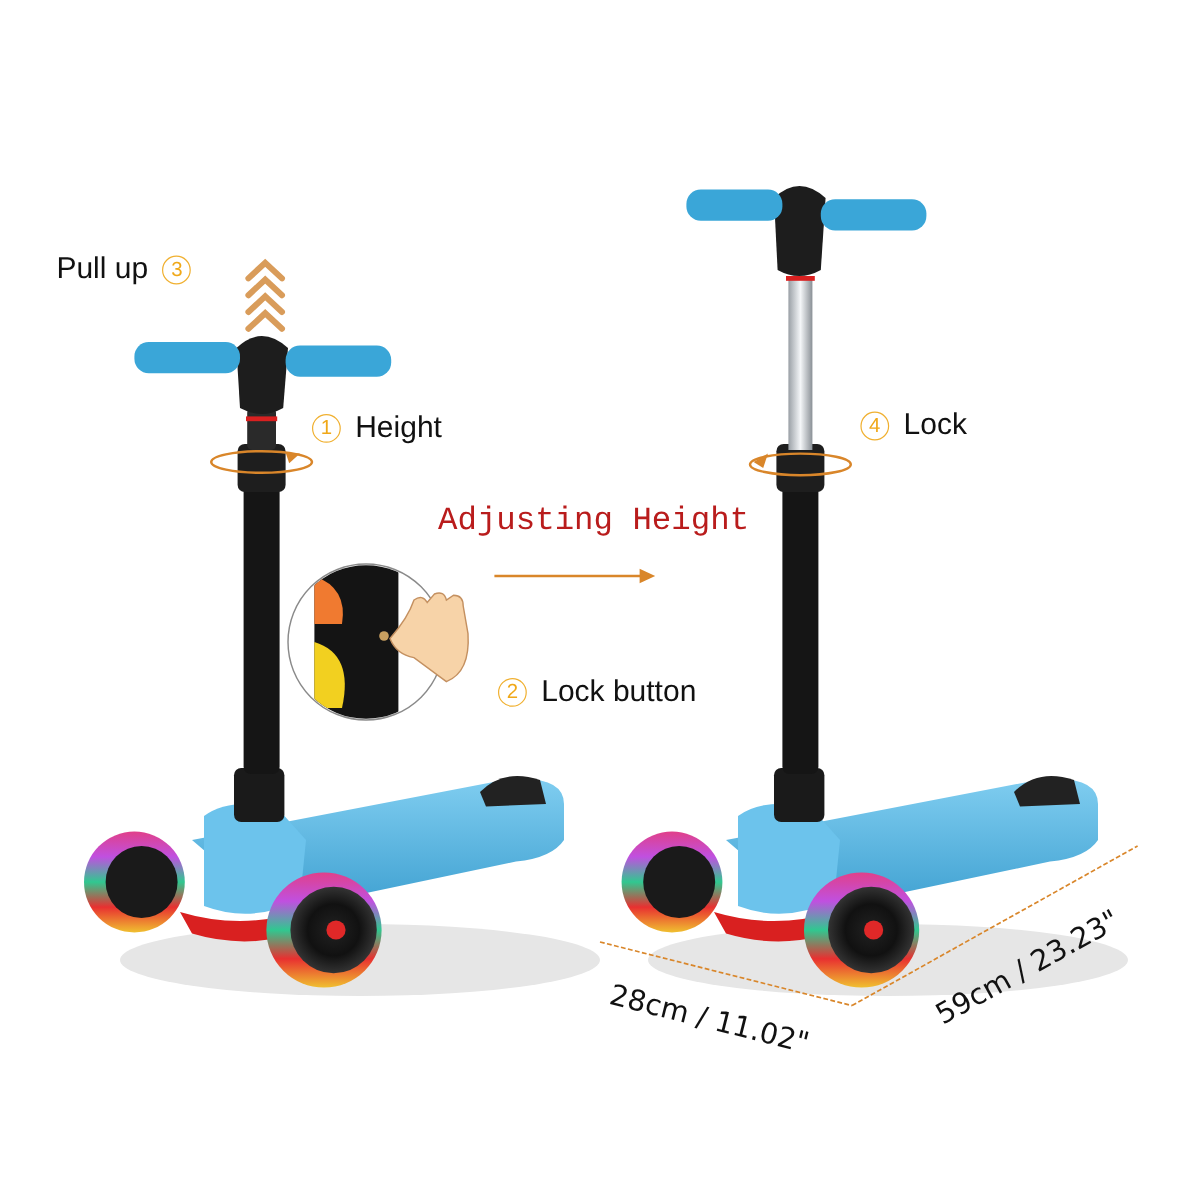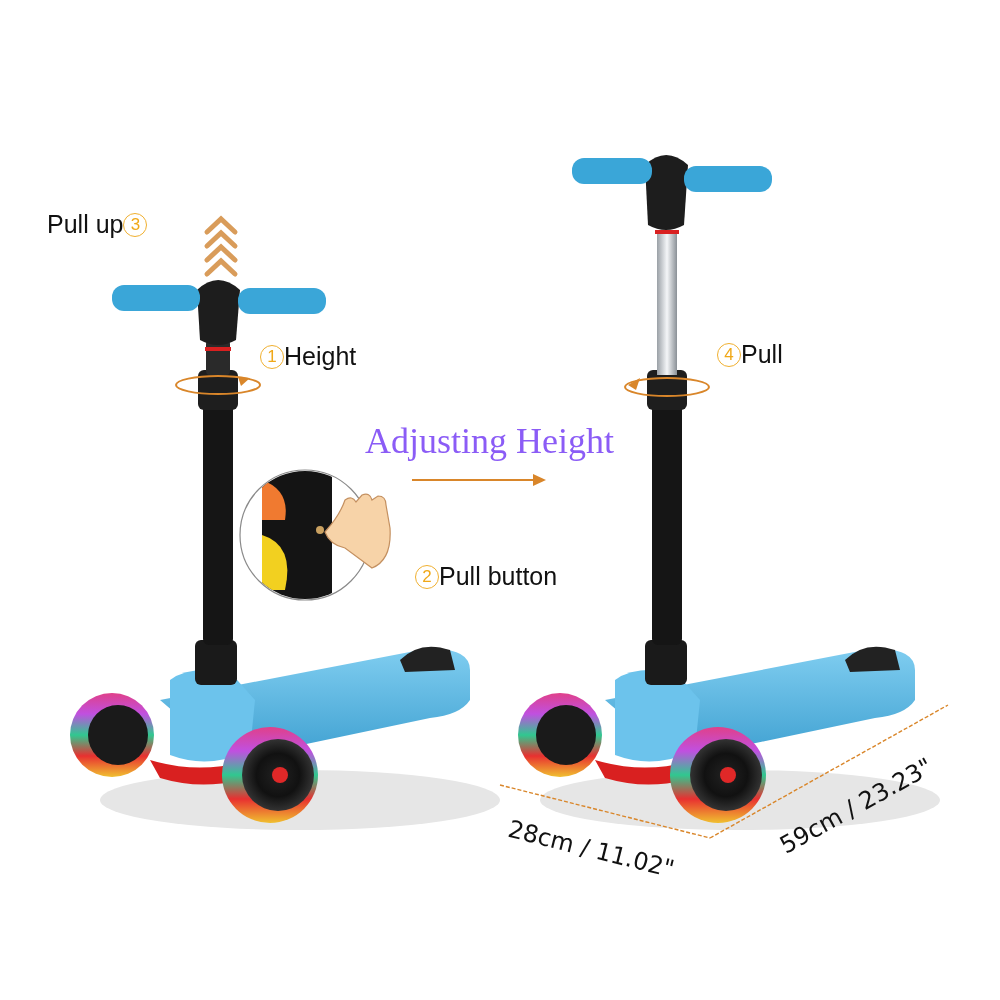--- a/index.html
+++ b/index.html
@@ -1,19 +1,19 @@
 <!DOCTYPE html>
 <html><head>
 <meta charset="utf-8">
 <style>
   html,body{margin:0;padding:0;background:#ffffff;}
   body{width:1000px;height:1000px;position:relative;overflow:hidden;font-family:"Liberation Sans",sans-serif;}
-  .label{position:absolute;color:#111;font-size:25px;white-space:nowrap;display:flex;align-items:center;gap:0;}
+  .label{position:absolute;color:#111;font-size:25px;white-space:nowrap;display:flex;align-items:center;gap:12px;}
   .step{display:inline-flex;width:24px;height:24px;border:1.6px solid #f0b030;border-radius:50%;color:#f0a818;font-size:17px;align-items:center;justify-content:center;box-sizing:border-box;}
-  .title{position:absolute;left:365px;top:420px;font-size:36px;color:#8b5cf6;white-space:nowrap;font-family:Liberation Serif, serif;}
+  .title{position:absolute;left:365px;top:420px;font-size:27px;color:#b91c1c;white-space:nowrap;font-family:Liberation Mono, monospace;}
   .dim{position:absolute;font-size:24px;color:#111;white-space:nowrap;font-family:"DejaVu Sans",sans-serif;}
   svg{position:absolute;left:0;top:0;}
 </style>
 </head>
 <body>
 
 <svg width="1000" height="1000" viewBox="0 0 1000 1000">
   <defs>
     <radialGradient id="wheelglow" cx="50%" cy="50%" r="50%">
       <stop offset="0%" stop-color="#222"></stop>
@@ -135,25 +135,25 @@
   <span class="step">3</span>
 </div>
 
 <div class="label" style="left:260px;top:342px;">
   <span class="step">1</span>
   <span>Height</span>
 </div>
 
 <div class="label" style="left:415px;top:562px;">
   <span class="step">2</span>
-  <span>Pull button</span>
+  <span>Lock button</span>
 </div>
 
 <div class="label" style="left:717px;top:340px;">
   <span class="step">4</span>
-  <span>Pull</span>
+  <span>Lock</span>
 </div>
 
 <div class="title">Adjusting Height</div>
 
 <div class="dim" style="left:512px;top:815px;transform:rotate(14deg);transform-origin:left top;">28cm / 11.02"</div>
 
 <div class="dim" style="left:775px;top:835px;transform:rotate(-29deg);transform-origin:left top;">59cm / 23.23"</div>
 
 </body></html>

